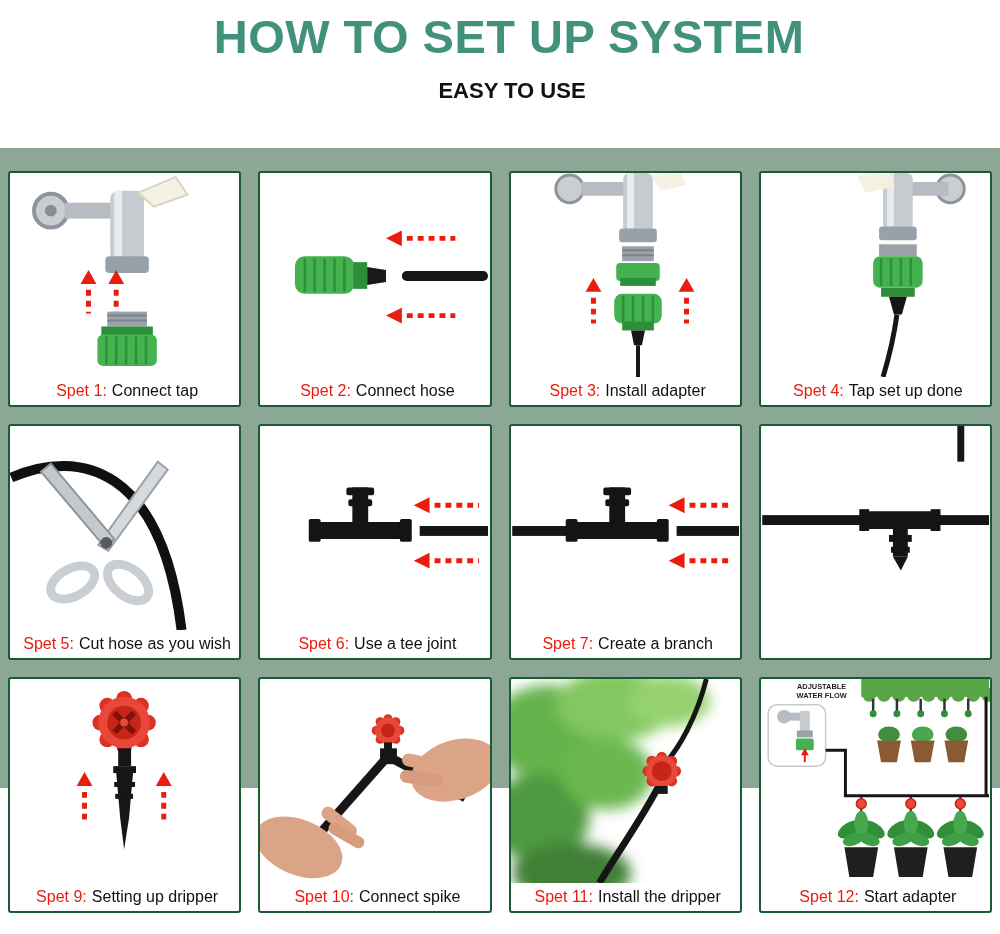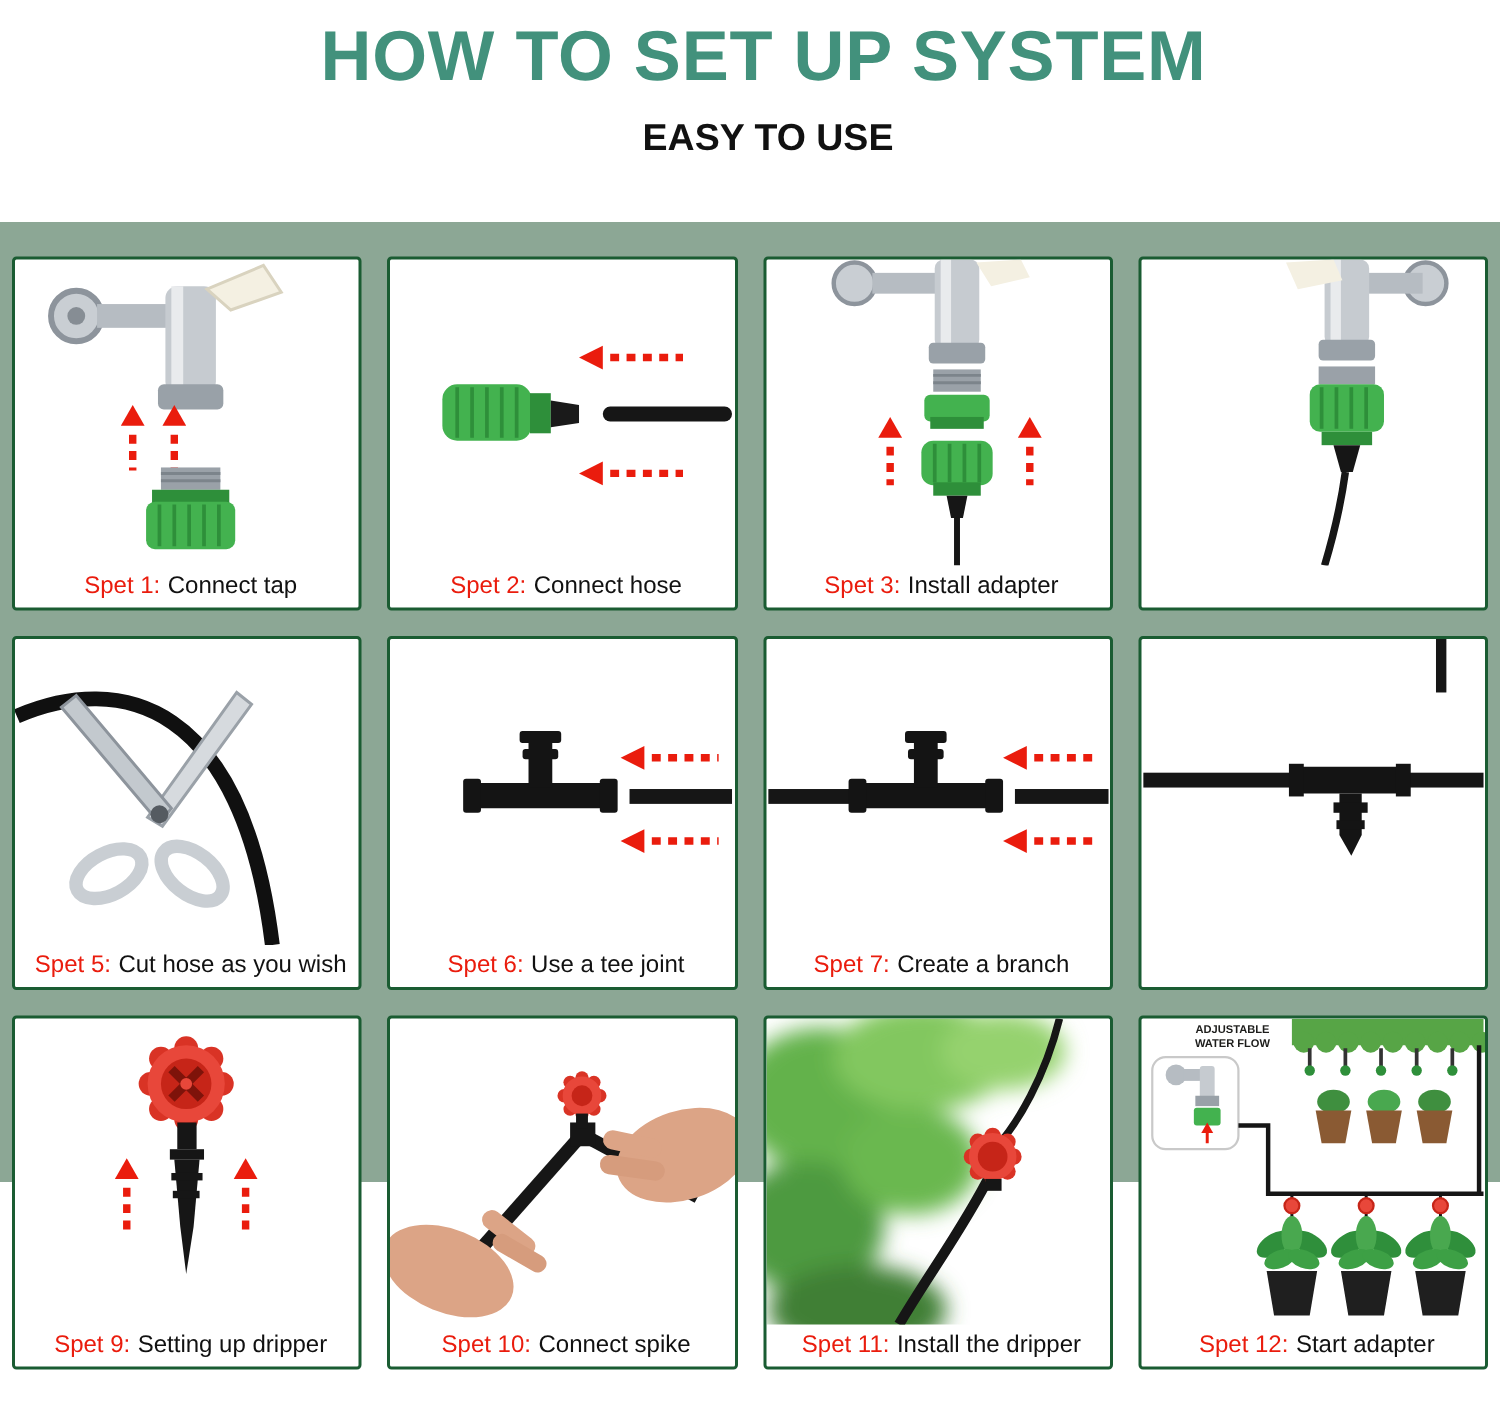--- a/index.html
+++ b/index.html
@@ -7,21 +7,21 @@
     width:1000px;height:934px;background:#ffffff;overflow:hidden;
     font-family:"Liberation Sans", sans-serif;position:relative;text-align:center;
   }
   .header{height:148px;box-sizing:border-box;padding:10px 0 0 18px;background:#ffffff;}
   .main-title{
     color:var(--c-title_green,#42917c);
     font-size:47px;font-weight:bold;letter-spacing:0.5px;line-height:1.15;margin:0;
   }
   .sub-title{
     color:var(--c-caption_black,#111111);
-    font-size:25px;font-weight:bold;margin:14px 0 0 6px;
+    font-size:22px;font-weight:bold;margin:14px 0 0 6px;
   }
   .grid{
     height:640px;box-sizing:border-box;background:var(--c-background_sage,#8ca795);
     padding:23px 8px 0 8px;
     display:grid;grid-template-columns:repeat(4,1fr);
     grid-auto-rows:236px;column-gap:17px;row-gap:17px;
   }
   .card{
     position:relative;background:#ffffff;
     border:2px solid var(--c-card_border_green,#1a5c32);
@@ -161,20 +161,23 @@
           </g>
           <g>
             <rect x="118" y="72" width="38" height="12" fill="#9aa1a8"></rect>
             <rect x="112" y="84" width="50" height="32" rx="7" fill="#43b24f"></rect>
             <path d="M120,86 V114 M130,86 V114 M140,86 V114 M150,86 V114" stroke="#2e8f3a" stroke-width="2.5"></path>
             <rect x="120" y="116" width="34" height="9" fill="#2e8f3a"></rect>
             <polygon points="128,125 146,125 141,143 133,143" fill="#161616"></polygon>
           </g>
           <path d="M136,143 C133,165 128,186 122,206" stroke="#161616" stroke-width="5" fill="none"></path>
         </svg>
+      </div>
+      <div class="caption">
+        <span class="step-no">Spet 4:</span><span>Tap set up done</span>
       </div>
     </div>
 
     <div class="card">
       <div class="illus">
         <svg viewBox="0 0 229 206">
           <path d="M0,52 C70,22 152,42 172,206" stroke="#101010" stroke-width="10" fill="none"></path>
           <g>
             <polygon points="88,120 148,36 158,44 98,126" fill="#d6dade" stroke="#9aa1a8" stroke-width="2"></polygon>
             <polygon points="96,124 30,46 40,38 104,114" fill="#c3c9ce" stroke="#8d949c" stroke-width="2"></polygon>

